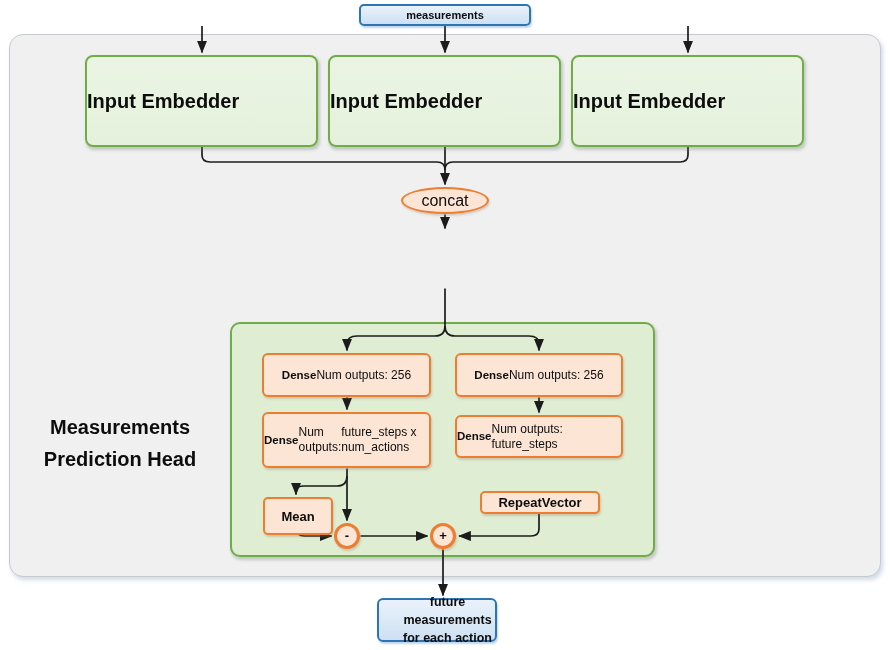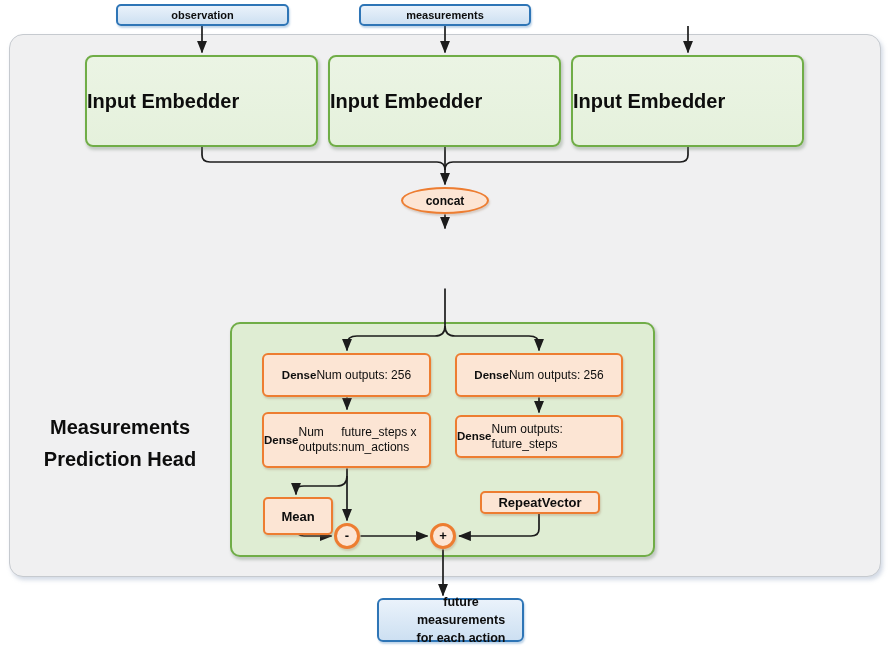--- a/index.html
+++ b/index.html
@@ -36,21 +36,21 @@
     border:2.5px solid var(--green-border);border-radius:8px;
     background:linear-gradient(#EBF4E4,var(--green-fill));
     display:flex;align-items:center;
     font-weight:bold;font-size:20px;
     box-shadow:1.5px 2.5px 3px rgba(110,130,110,0.35);
   }
   .concat{
     left:401px;top:187px;width:88px;height:27px;border-radius:50%;
     border:2.5px solid var(--orange-border);background:var(--orange-fill);
     display:flex;align-items:center;justify-content:center;
-    font-weight:bold;font-size:12px;
+    font-weight:normal;font-size:16px;
     box-shadow:1px 2px 2px rgba(160,120,90,0.30);
   }
   .head-container{
     left:230px;top:322px;width:425px;height:235px;border-radius:10px;
     border:2.5px solid var(--green-border);background:var(--green-container-fill);
     box-shadow:1.5px 2.5px 3px rgba(110,130,110,0.35);
   }
   .head-label{
     left:15px;top:411px;width:210px;text-align:center;
     font-weight:bold;font-size:20px;line-height:32px;
@@ -71,21 +71,21 @@
     box-shadow:1px 2px 2px rgba(160,120,90,0.30);
   }
   .op-circle{
     width:26px;height:26px;border-radius:50%;
     border:3px solid var(--orange-border);background:var(--orange-fill);
     display:flex;align-items:center;justify-content:center;
     font-weight:bold;font-size:13px;padding-bottom:1px;
     box-shadow:1px 2px 2px rgba(160,120,90,0.30);
   }
   .out-box{
-    left:377px;top:598px;width:147px;height:44px;
+    left:377px;top:598px;width:120px;height:44px;
     border:2.5px solid var(--blue-border);border-radius:6px;
     background:linear-gradient(var(--blue-fill-top),var(--blue-fill-bottom));
     display:flex;flex-direction:column;align-items:center;justify-content:center;
     font-weight:bold;font-size:12.5px;line-height:18px;text-align:center;
     box-shadow:1px 2px 2px rgba(46,117,182,0.30);
     padding-left:21px;
   }
 </style>
 </head>
 <body>
@@ -115,23 +115,20 @@
     <path d="M347,397.5 L347,409.5" marker-end="url(#ah)"></path>
     <path d="M539,397.5 L539,412.5" marker-end="url(#ah)"></path>
     <path d="M347,468.5 L347,520.5" marker-end="url(#ah)"></path>
     <path d="M347,476 Q347,486 337,486 L304,486 Q296,486 296,491 L296,494.5" marker-end="url(#ah)"></path>
     <path d="M297,521.5 L297,529 Q297,536 304,536 L331.5,536" marker-end="url(#ah)"></path>
     <path d="M360.5,536 L427.5,536" marker-end="url(#ah)"></path>
     <path d="M539,513.5 L539,529 Q539,536 531,536 L459,536" marker-end="url(#ah)"></path>
     <path d="M443,549.5 L443,595.5" marker-end="url(#ah)"></path>
   </svg>
 
-  <div class="abs io-box" style="left:116px;top:4px;width:173px;">
-    <span>observation</span>
-  </div>
   <div class="abs io-box" style="left:359px;top:4px;width:172px;">
     <span>measurements</span>
   </div>
 
   <div class="abs big-green" style="left:85px;top:55px;width:233px;height:92px;">
     <span>Input Embedder</span>
   </div>
   <div class="abs big-green" style="left:328px;top:55px;width:233px;height:92px;">
     <span>Input Embedder</span>
   </div>

